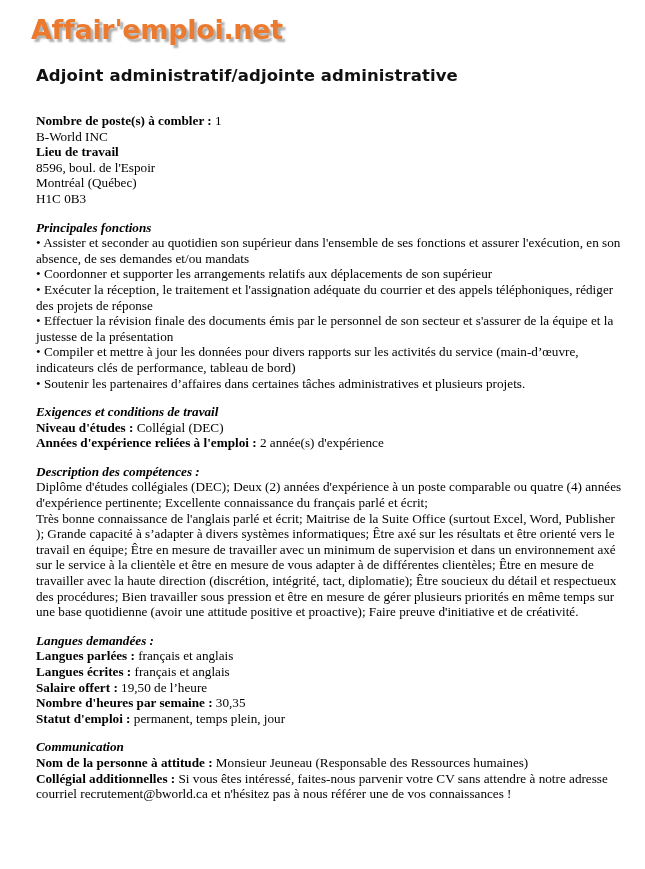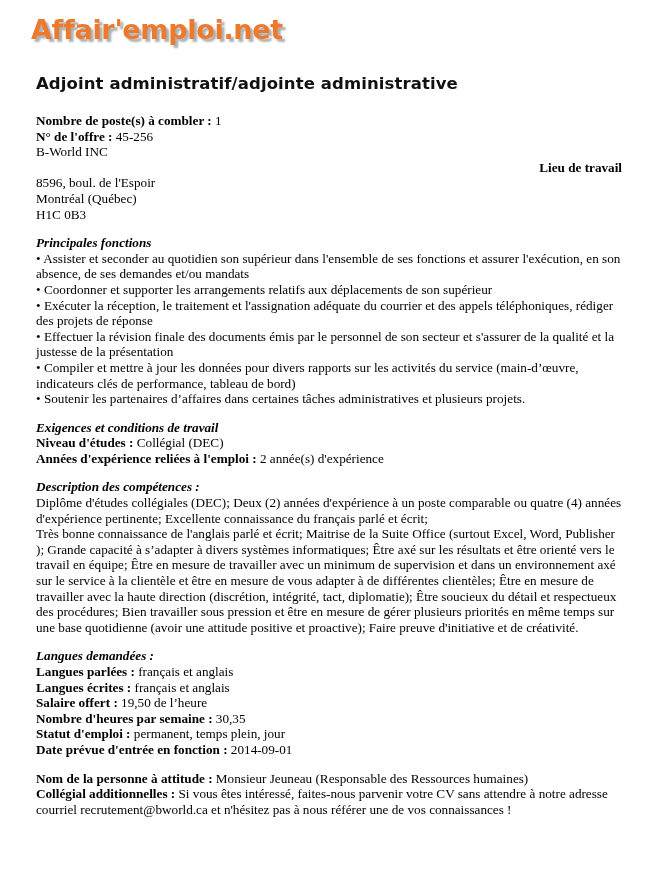--- a/index.html
+++ b/index.html
@@ -37,41 +37,41 @@
     color: #ec7a2e;
     text-shadow: 3px 3px 2px rgba(110,110,110,0.55);
     white-space: nowrap;
     line-height: 1;
   }
 
   
   .job-title {
     position: absolute;
     left: 36px;
-    top: 74px;
+    top: 66px;
     font-family: "DejaVu Sans", "Liberation Sans", sans-serif;
     font-weight: bold;
     font-size: 16.5px;
     letter-spacing: 0.1px;
     color: #111111;
     white-space: nowrap;
   }
 
   
   .body-col {
     position: absolute;
     left: 36px;
     top: 113px;
     width: 586px;
     font-size: 13.2px;
     line-height: 15.6px;
   }
 
   .line { white-space: normal; }
-  .b  { font-weight: bold; text-align: right; }
+  .b  { font-weight: bold; }
   .sec-head {
     font-weight: bold;
     font-style: italic;
   }
   .gap { height: 13px; }
 
   .bullet-line {
     text-indent: 0;
   }
   .para {
@@ -89,39 +89,35 @@
 
   <div class="job-title">Adjoint administratif/adjointe administrative</div>
 
   <div class="body-col">
 
     <div>
       <div class="line">
         <span class="b">Nombre de poste(s) à combler :</span>
         <span>1</span>
       </div>
-      <div class="line">
-        <span class="b">N° de l'offre :</span>
-        <span>45-256</span>
-      </div>
       <div class="line">B-World INC</div>
       <div class="line b">Lieu de travail</div>
       <div class="line">8596, boul. de l'Espoir</div>
       <div class="line">Montréal (Québec)</div>
       <div class="line">H1C 0B3</div>
     </div>
 
     <div class="gap"></div>
 
     <div>
       <div class="sec-head">Principales fonctions</div>
       <div class="para bullet-line">• Assister et seconder au quotidien son supérieur dans l'ensemble de ses fonctions et assurer l'exécution, en son absence, de ses demandes et/ou mandats</div>
       <div class="para bullet-line">• Coordonner et supporter les arrangements relatifs aux déplacements de son supérieur</div>
       <div class="para bullet-line">• Exécuter la réception, le traitement et l'assignation adéquate du courrier et des appels téléphoniques, rédiger des projets de réponse</div>
-      <div class="para bullet-line">• Effectuer la révision finale des documents émis par le personnel de son secteur et s'assurer de la qualité et la justesse de la présentation</div>
+      <div class="para bullet-line">• Effectuer la révision finale des documents émis par le personnel de son secteur et s'assurer de la équipe et la justesse de la présentation</div>
       <div class="para bullet-line">• Compiler et mettre à jour les données pour divers rapports sur les activités du service (main-d’œuvre, indicateurs clés de performance, tableau de bord)</div>
       <div class="para bullet-line">• Soutenir les partenaires d’affaires dans certaines tâches administratives et plusieurs projets.</div>
     </div>
 
     <div class="gap"></div>
 
     <div>
       <div class="sec-head">Exigences et conditions de travail</div>
       <div class="line">
         <span class="b">Niveau d'études :</span>
@@ -158,29 +154,26 @@
         <span>19,50 de l’heure</span>
       </div>
       <div class="line">
         <span class="b">Nombre d'heures par semaine :</span>
         <span>30,35</span>
       </div>
       <div class="line">
         <span class="b">Statut d'emploi :</span>
         <span>permanent, temps plein, jour</span>
       </div>
-      <div class="line">
-        <span class="b">Date prévue d'entrée en fonction :</span>
-        <span>2014-09-01</span>
-      </div>
     </div>
 
     <div class="gap"></div>
 
     <div>
+      <div class="sec-head">Communication</div>
       <div class="line">
         <span class="b">Nom de la personne à attitude :</span>
         <span>Monsieur Jeuneau (Responsable des Ressources humaines)</span>
       </div>
       <div class="para">
         <span class="b">Collégial additionnelles :</span>
         <span>Si vous êtes intéressé, faites-nous parvenir votre CV sans attendre à notre adresse courriel recrutement@bworld.ca et n'hésitez pas à nous référer une de vos connaissances !</span>
       </div>
     </div>
 

